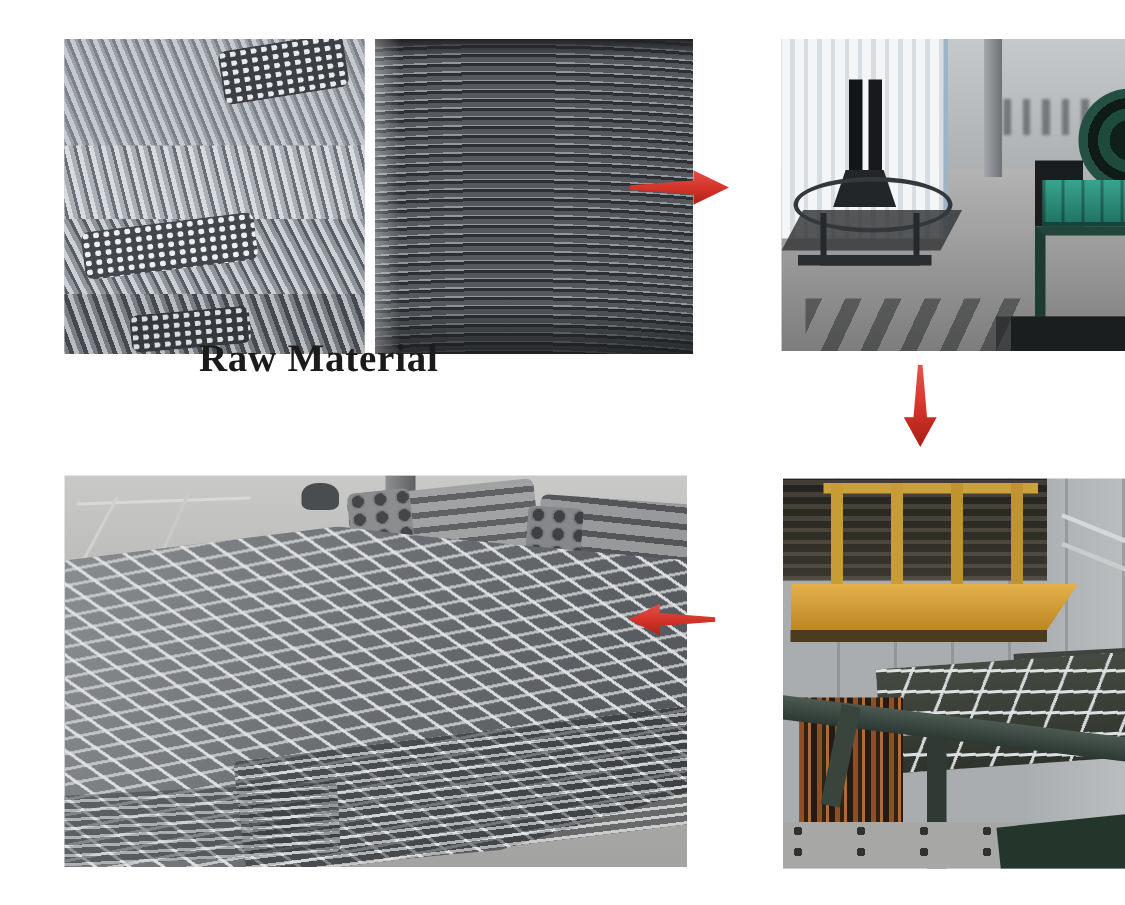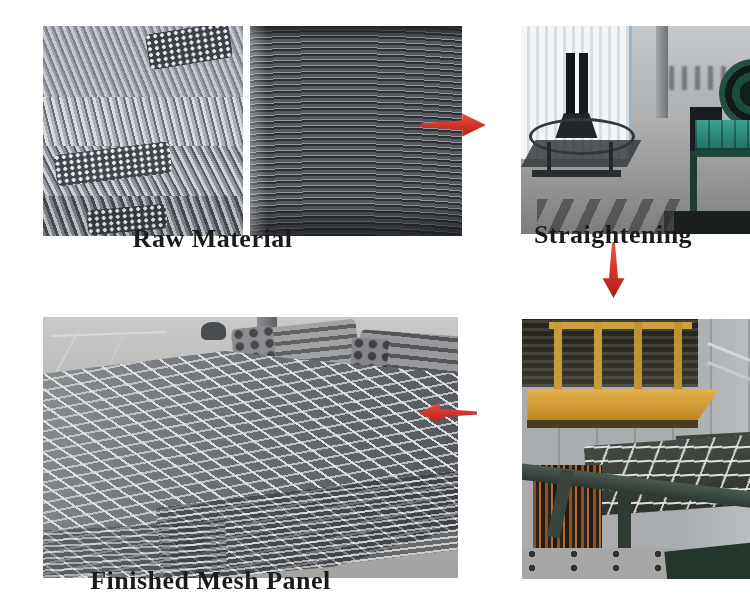--- a/index.html
+++ b/index.html
@@ -202,20 +202,18 @@
     <div class="mesh2"></div>
     <div class="copper"></div>
     <div class="beam1"></div>
     <div class="leg1"></div>
     <div class="leg2"></div>
     <div class="floorlight"></div>
     <div class="greenbase"></div>
   </figure>
 
   <div class="caption cap-raw">Raw Material</div>
-  <div class="caption cap-str">Straightening</div>
-  <div class="caption cap-mesh">Finished Mesh Panel</div>
 
   <div class="arrow right ar-right"></div>
   <div class="arrow down ar-down"></div>
   <div class="arrow left ar-left"></div>
 
 </div>
 
 </body></html>

